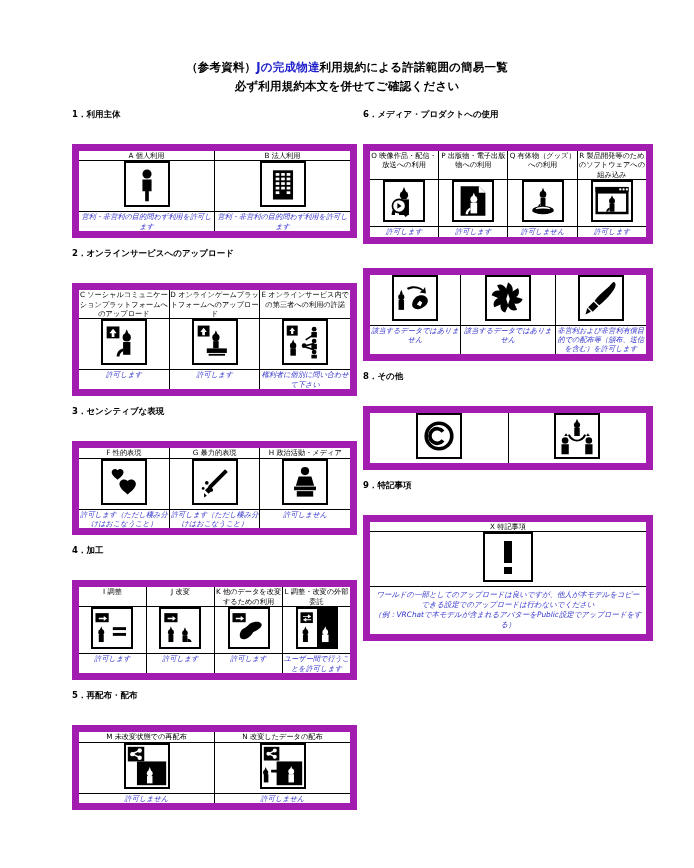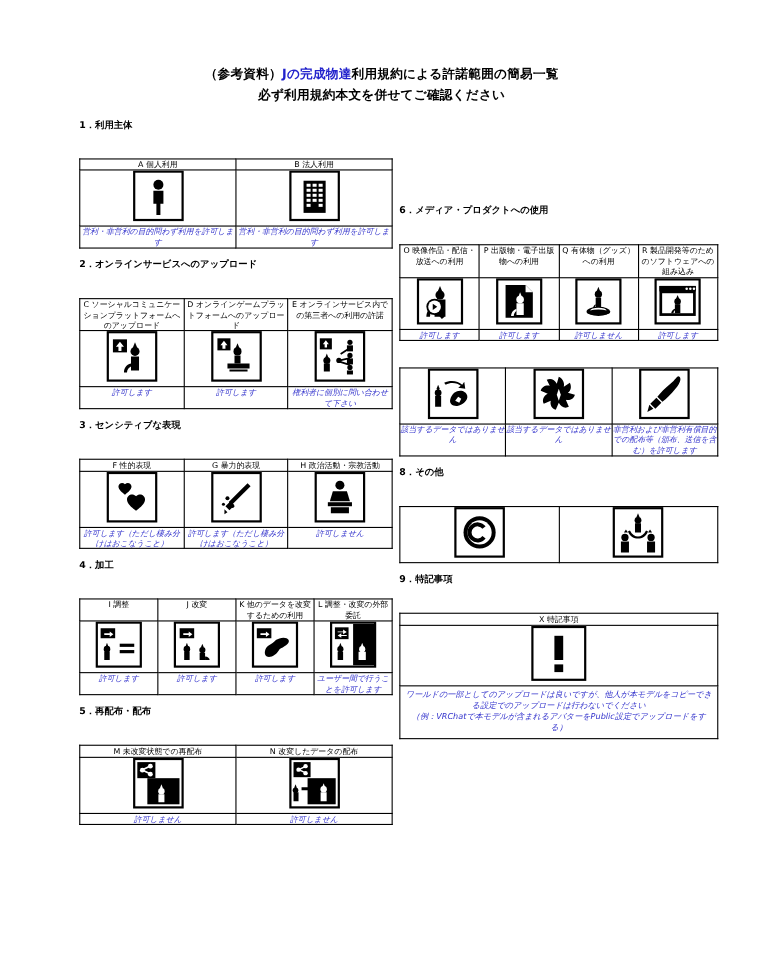--- a/index.html
+++ b/index.html
@@ -23,39 +23,39 @@
   }
   .title-line1{white-space:nowrap;}
   .title-accent{color:#2222cc;}
   .title-line2{white-space:nowrap;}
 
   
   .columns{
     position:absolute;
     top:108px;left:0;right:0;
     display:flex;
-    align-items:center;
+    align-items:flex-start;
   }
   .col-left{width:285px;margin-left:72px;}
   .col-right{width:290px;margin-left:6px;}
 
   .section{margin-bottom:9px;}
   .section-title{
     font-size:8.5px;
     font-weight:bold;
     line-height:12px;
     margin-bottom:1.5px;
     white-space:nowrap;
   }
 
   table.grid{
     border-collapse:collapse;
     table-layout:fixed;
     width:100%;
-    border:1px solid #a21caf;
+    border:7px solid #a21caf;
     margin-top:24px;
   }
   table.grid td{
     border:1px solid #000;
     padding:0;
     vertical-align:top;
   }
 
   .hdr{
     font-size:7.2px;
@@ -231,21 +231,21 @@
           </table>
       </div>
 
       <div class="section">
         <div class="section-title">3．センシティブな表現</div>
         <table class="grid">
           <tbody>
               <tr>
             <td class="hdr" style="width:33.4%">F 性的表現</td>
             <td class="hdr" style="width:33.3%">G 暴力的表現</td>
-            <td class="hdr" style="width:33.3%">H 政治活動・宗教活動</td>
+            <td class="hdr" style="width:33.3%">H 政治活動・メディア</td>
           </tr>
           <tr>
             <td class="icon-cell">
               <span class="ibox">
                 <svg viewBox="0 0 46 46">
                       <path d="M16 10c-2.6-2.6-6.5-.8-6.5 2.4 0 3.3 4.3 6.3 6.5 8.1 2.2-1.8 6.5-4.8 6.5-8.1C22.5 9.2 18.6 7.4 16 10z" fill="#000"></path>
                       <path d="M27 22c-3.6-3.6-9-1.1-9 3.3 0 4.6 6 8.8 9 11.3 3-2.5 9-6.7 9-11.3 0-4.4-5.4-6.9-9-3.3z" fill="#000"></path>
                     </svg>
               </span>
             </td>

